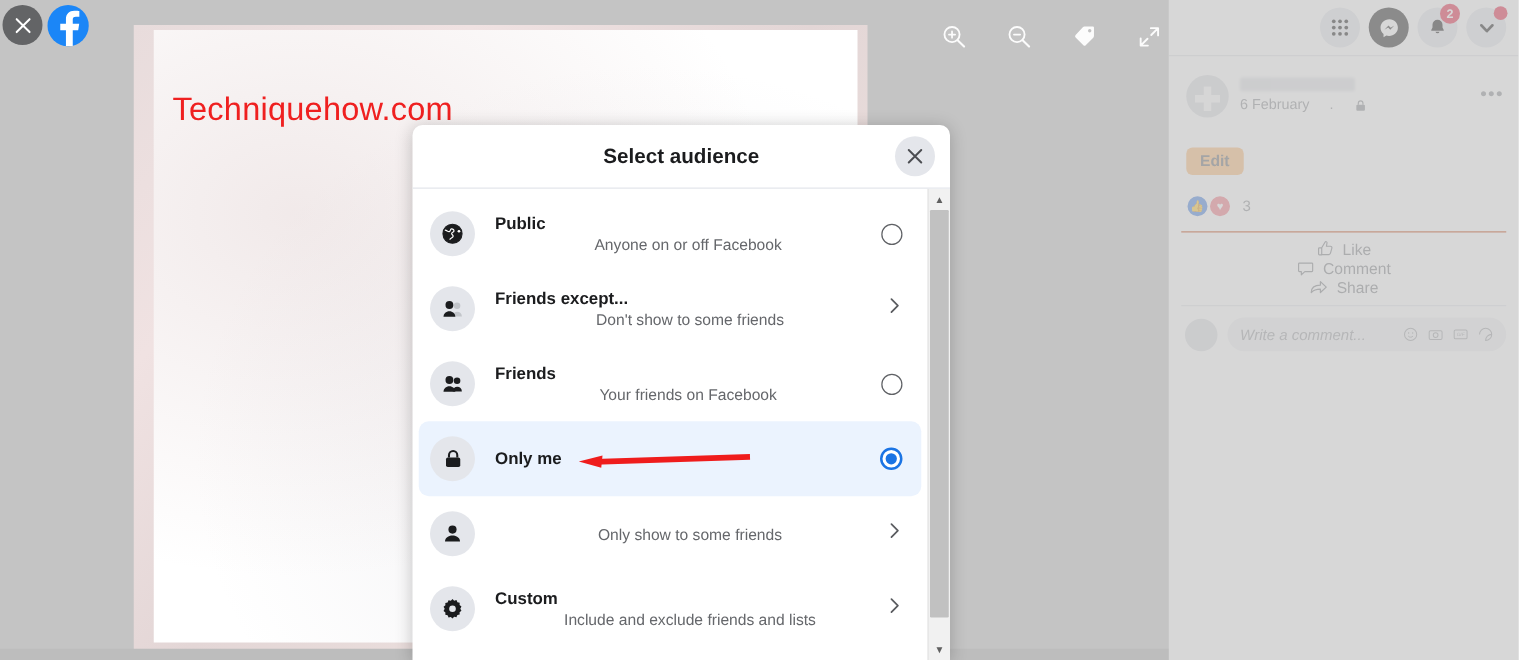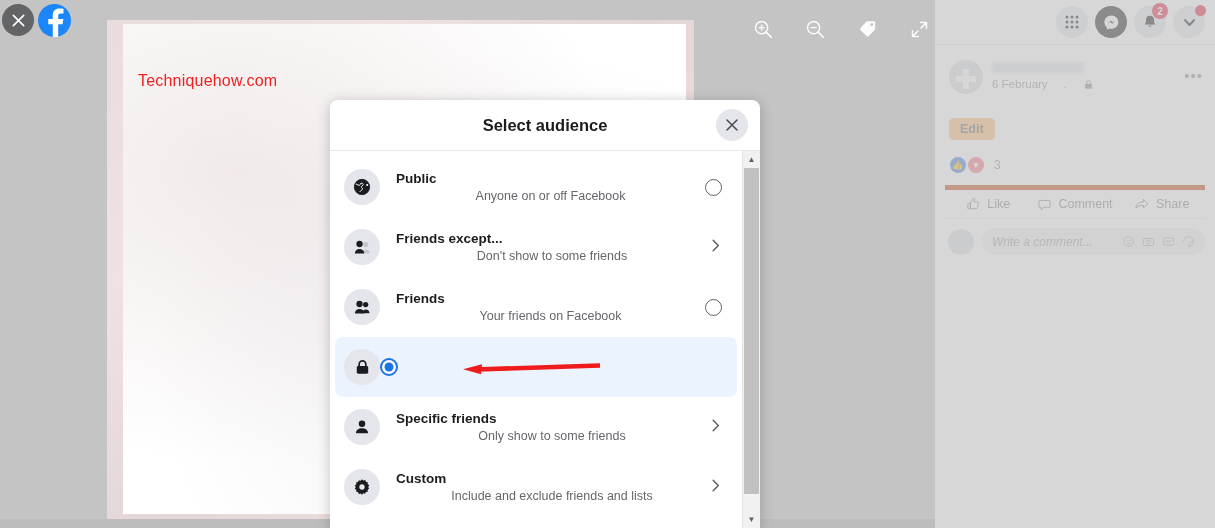--- a/index.html
+++ b/index.html
@@ -44,21 +44,21 @@
     position: absolute;
     inset: 0;
     background:
       radial-gradient(ellipse at 20% 30%, rgba(200,170,170,.25), transparent 60%),
       radial-gradient(ellipse at 70% 70%, rgba(190,185,195,.22), transparent 65%);
   }
   .watermark {
     position: absolute;
     left: 138px; top: 72px;
     color: #ef2020;
-    font-size: 16px;
+    font-size: 26px;
     letter-spacing: .2px;
     white-space: nowrap;
     z-index: 4;
   }
 
   
   .close-x {
     position: absolute;
     left: 2px; top: 4px;
     width: 32px; height: 32px;
@@ -197,24 +197,25 @@
     border: 1.5px solid #fff;
     display: flex; align-items: center; justify-content: center;
     font-size: 9px;
   }
   .rx.like { background: #3f7ce0; color: #fff; }
   .rx.love { background: #f3737f; color: #fff; margin-left: -5px; }
   .rx-count { font-size: 12px; color: #8a8d91; margin-left: 4px; }
 
   .action-bar {
     margin: 11px 10px 0 10px;
-    border-top: 5px solid #c2410c;
+    border-top: 1px solid #c2410c;
     border-bottom: 1px solid #e4e6eb;
     display: flex;
     padding: 6px 0;
+    flex-direction: column;
   }
   .action {
     flex: 1;
     display: flex; align-items: center; justify-content: center;
     gap: 6px;
     font-size: 12.5px;
     color: #7c7f84;
   }
   .comment-row {
     display: flex; align-items: center;
@@ -619,32 +620,34 @@
           <div class="radio"></div>
         </div>
 
         <div class="opt selected">
           <div class="opt-icon">
             <svg width="19" height="19" viewBox="0 0 24 24">
               <rect x="4.8" y="10.2" width="14.4" height="9.6" rx="1.8" fill="#1b1c1e"></rect>
               <path d="M7.8 10.2V7.8a4.2 4.2 0 0 1 8.4 0v2.4" stroke="#1b1c1e" stroke-width="2.1" fill="none"></path>
             </svg>
           </div>
+          <div class="opt-text">
+            <div class="opt-title">Only me</div>
+          </div>
           <div class="radio on"></div>
         </div>
 
         <div class="opt">
           <div class="opt-icon">
             <svg width="20" height="20" viewBox="0 0 24 24">
               <circle cx="12" cy="8" r="3.9" fill="#1b1c1e"></circle>
               <path d="M4.8 19.4c0-3.5 3.2-5.8 7.2-5.8s7.2 2.3 7.2 5.8z" fill="#1b1c1e"></path>
             </svg>
           </div>
           <div class="opt-text">
-            <div class="opt-title">Specific friends</div>
             <div class="opt-sub">Only show to some friends</div>
           </div>
           <div class="chev">
             <svg width="15" height="15" viewBox="0 0 16 16">
               <path d="M5.5 2.5 L11 8 L5.5 13.5" stroke="#5a5c60" stroke-width="1.5" fill="none" stroke-linecap="round" stroke-linejoin="round"></path>
             </svg>
           </div>
         </div>
 
         <div class="opt">

